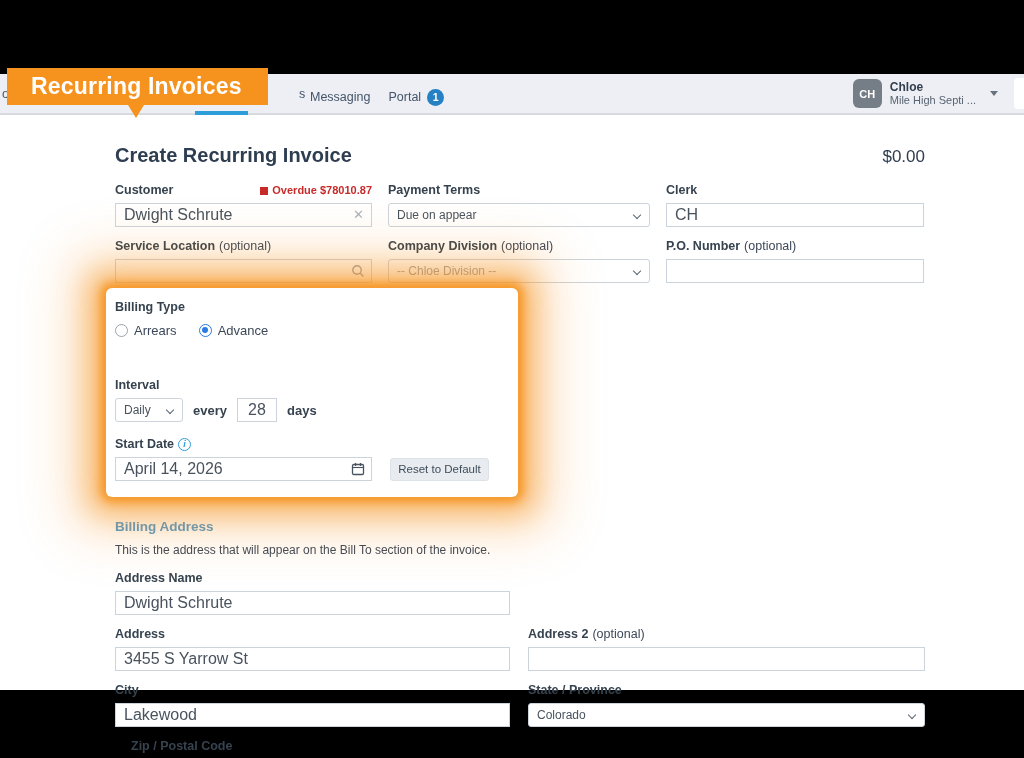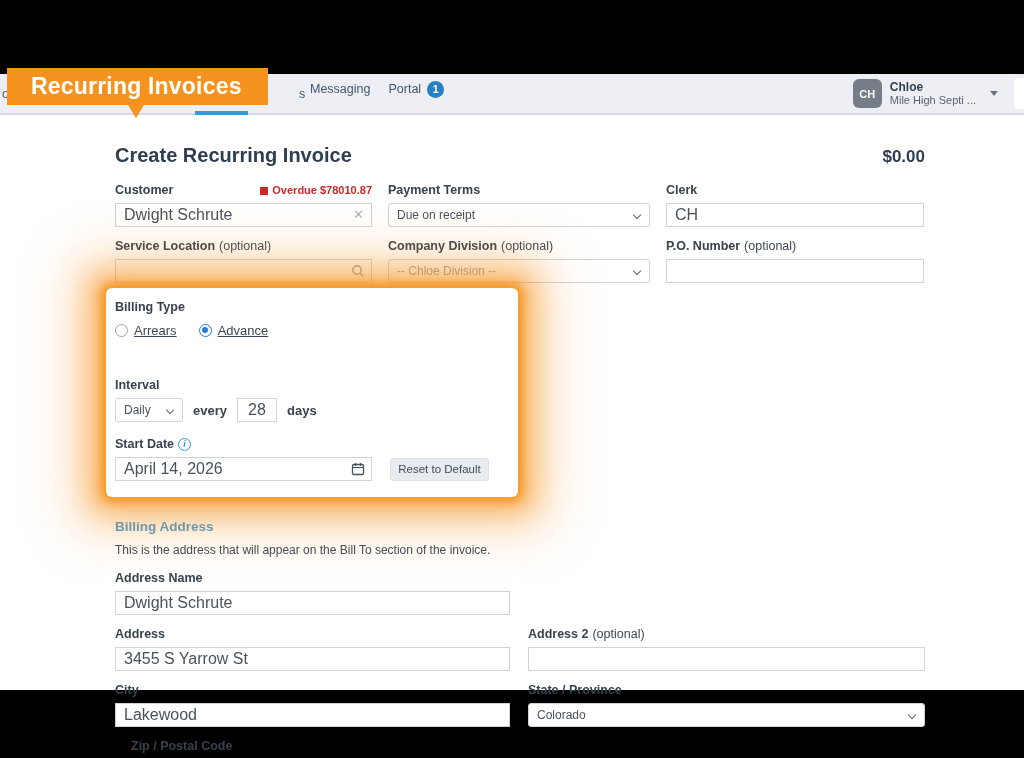--- a/index.html
+++ b/index.html
@@ -4,21 +4,21 @@
 <style>
   * { margin:0; padding:0; box-sizing:border-box; }
   html,body { width:1024px; height:758px; }
   body { background:#000; font-family:"Liberation Sans", sans-serif; position:relative; overflow:hidden; }
 
   
   .navbar { position:absolute; left:0; top:74px; width:1024px; height:41px;
             background:#edeff4; border-bottom:2px solid #d7dade; }
   .nav-frag-left { position:absolute; left:2px; top:13px; font-size:12.5px; color:#44546a; }
   .nav-frag-mid  { position:absolute; left:299px; top:13px; font-size:12.5px; color:#44546a; }
-  .nav-items { position:absolute; left:310px; top:0; height:30px; display:flex; align-items:center; gap:18px; }
+  .nav-items { position:absolute; left:310px; top:8px; height:30px; display:flex; align-items:center; gap:18px; }
   .nav-item { font-size:12.5px; color:#44546a; display:flex; align-items:center; gap:6px; cursor:pointer; }
   .badge { width:17px; height:17px; border-radius:50%; background:#2581c4; color:#fff;
            font-size:10.5px; font-weight:bold; display:flex; align-items:center; justify-content:center; }
   .active-underline { position:absolute; left:195px; top:37px; width:53px; height:4px; background:#2d9ed9; }
 
   .user-cluster { position:absolute; right:26px; top:5px; display:flex; align-items:center; gap:8px; }
   .avatar { width:29px; height:29px; border-radius:6px; background:#757d87; color:#fff;
             font-size:11px; font-weight:bold; display:flex; align-items:center; justify-content:center; }
   .user-name { font-size:12px; font-weight:bold; color:#333f4f; line-height:14px; }
   .user-org  { font-size:11px; color:#5a6472; line-height:13px; }
@@ -33,21 +33,21 @@
   .banner::after { content:""; position:absolute; top:100%; left:50%; margin-left:-9px;
                    border-left:8px solid transparent; border-right:8px solid transparent;
                    border-top:13px solid #f6921e; }
 
   
   .page { position:absolute; left:0; top:115px; width:1024px; height:575px; background:#fff; }
   .content { margin-left:115px; width:810px; }
 
   .title-row { display:flex; justify-content:space-between; align-items:baseline; padding-top:29px; }
   .page-title { font-size:20px; font-weight:bold; color:#2e3d50; }
-  .page-total { font-size:17px; font-weight:bold; color:#2e3d50; }
+  .page-total { font-size:17px; font-weight:normal; color:#2e3d50; }
 
   .row3 { display:grid; grid-template-columns:257px 262px 258px; column-gap:16px; margin-top:16px; }
   .grid2 { display:grid; grid-template-columns:395px 397px; column-gap:18px; margin-top:14px; }
 
   .lbl { font-size:12.5px; font-weight:bold; color:#36434f; line-height:15px; margin-bottom:5px;
          display:flex; align-items:center; gap:4px; }
   .opt { font-weight:normal; color:#3c4858; }
   .inp { width:100%; height:24px; border:1px solid #cdd3da; border-radius:0; background:#fff;
          font-family:"Liberation Sans", sans-serif; font-size:16px; color:#49535e; padding:0 8px; outline:none; }
   .fwrap { position:relative; }
@@ -62,21 +62,21 @@
   .clear-x { position:absolute; right:8px; top:4px; font-size:13px; color:#aab3bc; cursor:pointer; line-height:16px; }
   .icon-right { position:absolute; right:7px; top:5px; color:#9aa3ad; }
 
   
   .glow-box { position:relative; z-index:5; margin-left:-9px; margin-top:5px; width:412px;
               background:#fff; border-radius:6px; padding:12px 14px 16px 9px;
               box-shadow: 0 0 10px 5px rgba(246,147,32,.95),
                           0 0 28px 18px rgba(246,147,32,.55),
                           0 0 52px 36px rgba(246,147,32,.25); }
   .radio-row { display:flex; align-items:center; gap:22px; margin-top:8px; }
-  .radio-opt { display:flex; align-items:center; gap:6px; font-size:13px; color:#3c4858; cursor:pointer;text-decoration:underline; }
+  .radio-opt { display:flex; align-items:center; gap:6px; font-size:13px; color:#3c4858; cursor:pointer; }
   .radio { width:13px; height:13px; border-radius:50%; border:1.5px solid #9aa3ad; background:#fff; position:relative; }
   .radio.checked { border-color:#2a7ce0; }
   .radio.checked::after { content:""; position:absolute; left:2px; top:2px; width:6px; height:6px;
                           border-radius:50%; background:#2a7ce0; }
   .mt15 { margin-top:15px; }
   .interval-row { display:flex; align-items:center; gap:10px; margin-top:5px; }
   .sel.small { width:68px; }
   .inp.tiny { width:40px; text-align:center; }
   .bold-word { font-size:13px; font-weight:bold; color:#36434f; }
   .info-icon { width:13px; height:13px; border-radius:50%; border:1.3px solid #2d9ed9; color:#2d9ed9;
@@ -141,21 +141,21 @@
         <div class="fwrap">
           <input class="inp" value="Dwight Schrute" style="">
           <span class="clear-x">✕</span>
         </div>
       </div>
       <div>
         <div class="lbl">
             <span>Payment Terms</span>
           </div>
         <div class="sel">
-          <span>Due on receipt</span>
+          <span>Due on appear</span>
           <i class="chev"></i>
         </div>
       </div>
       <div>
         <div class="lbl">
             <span>Clerk</span>
           </div>
         <input class="inp" value="CH" style="">
       </div>
     </div>

